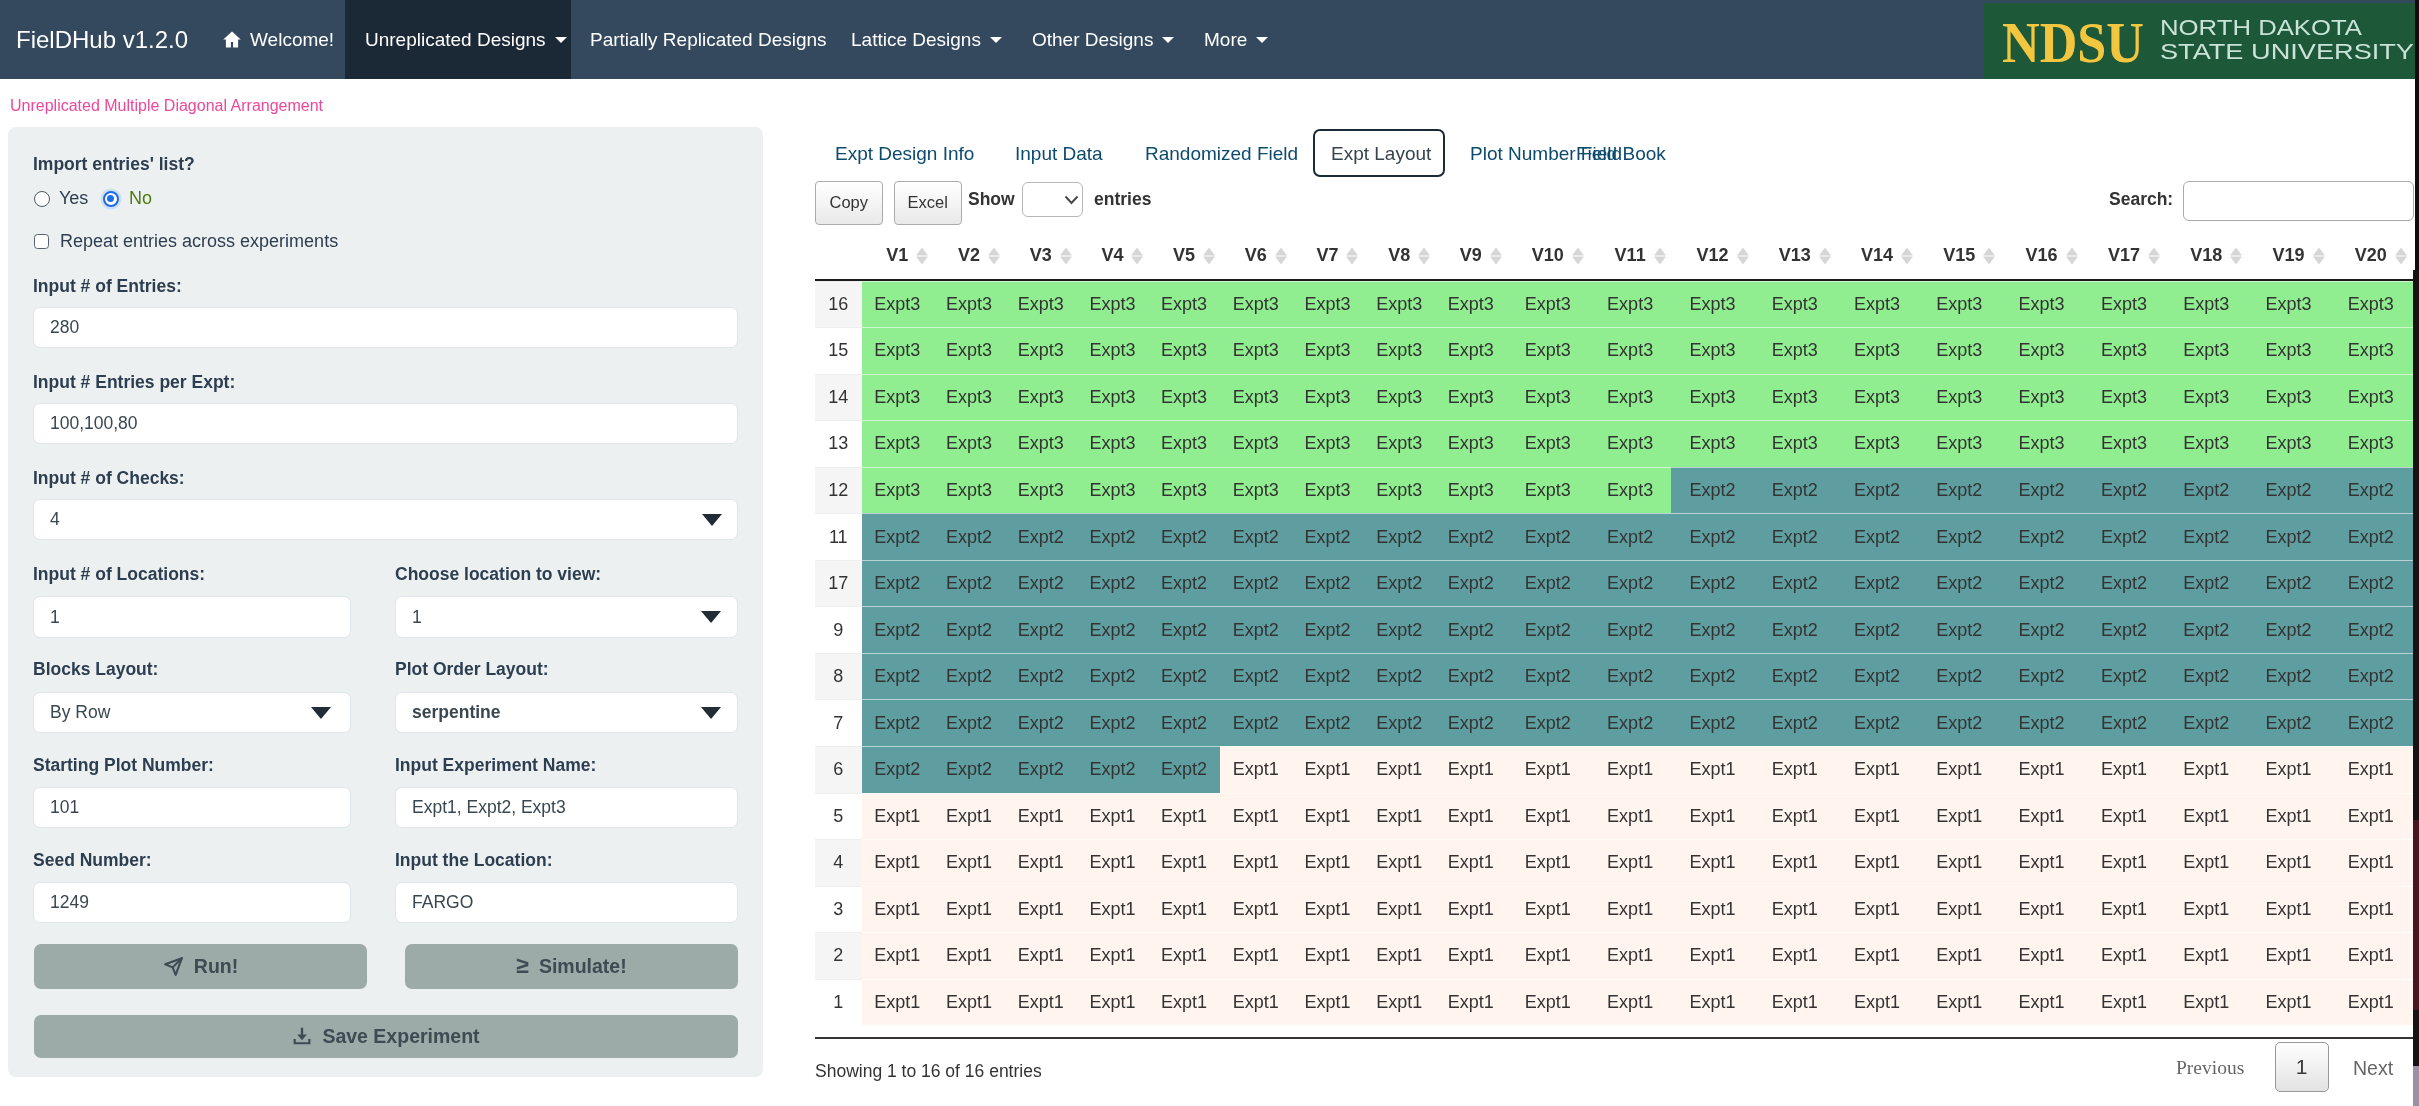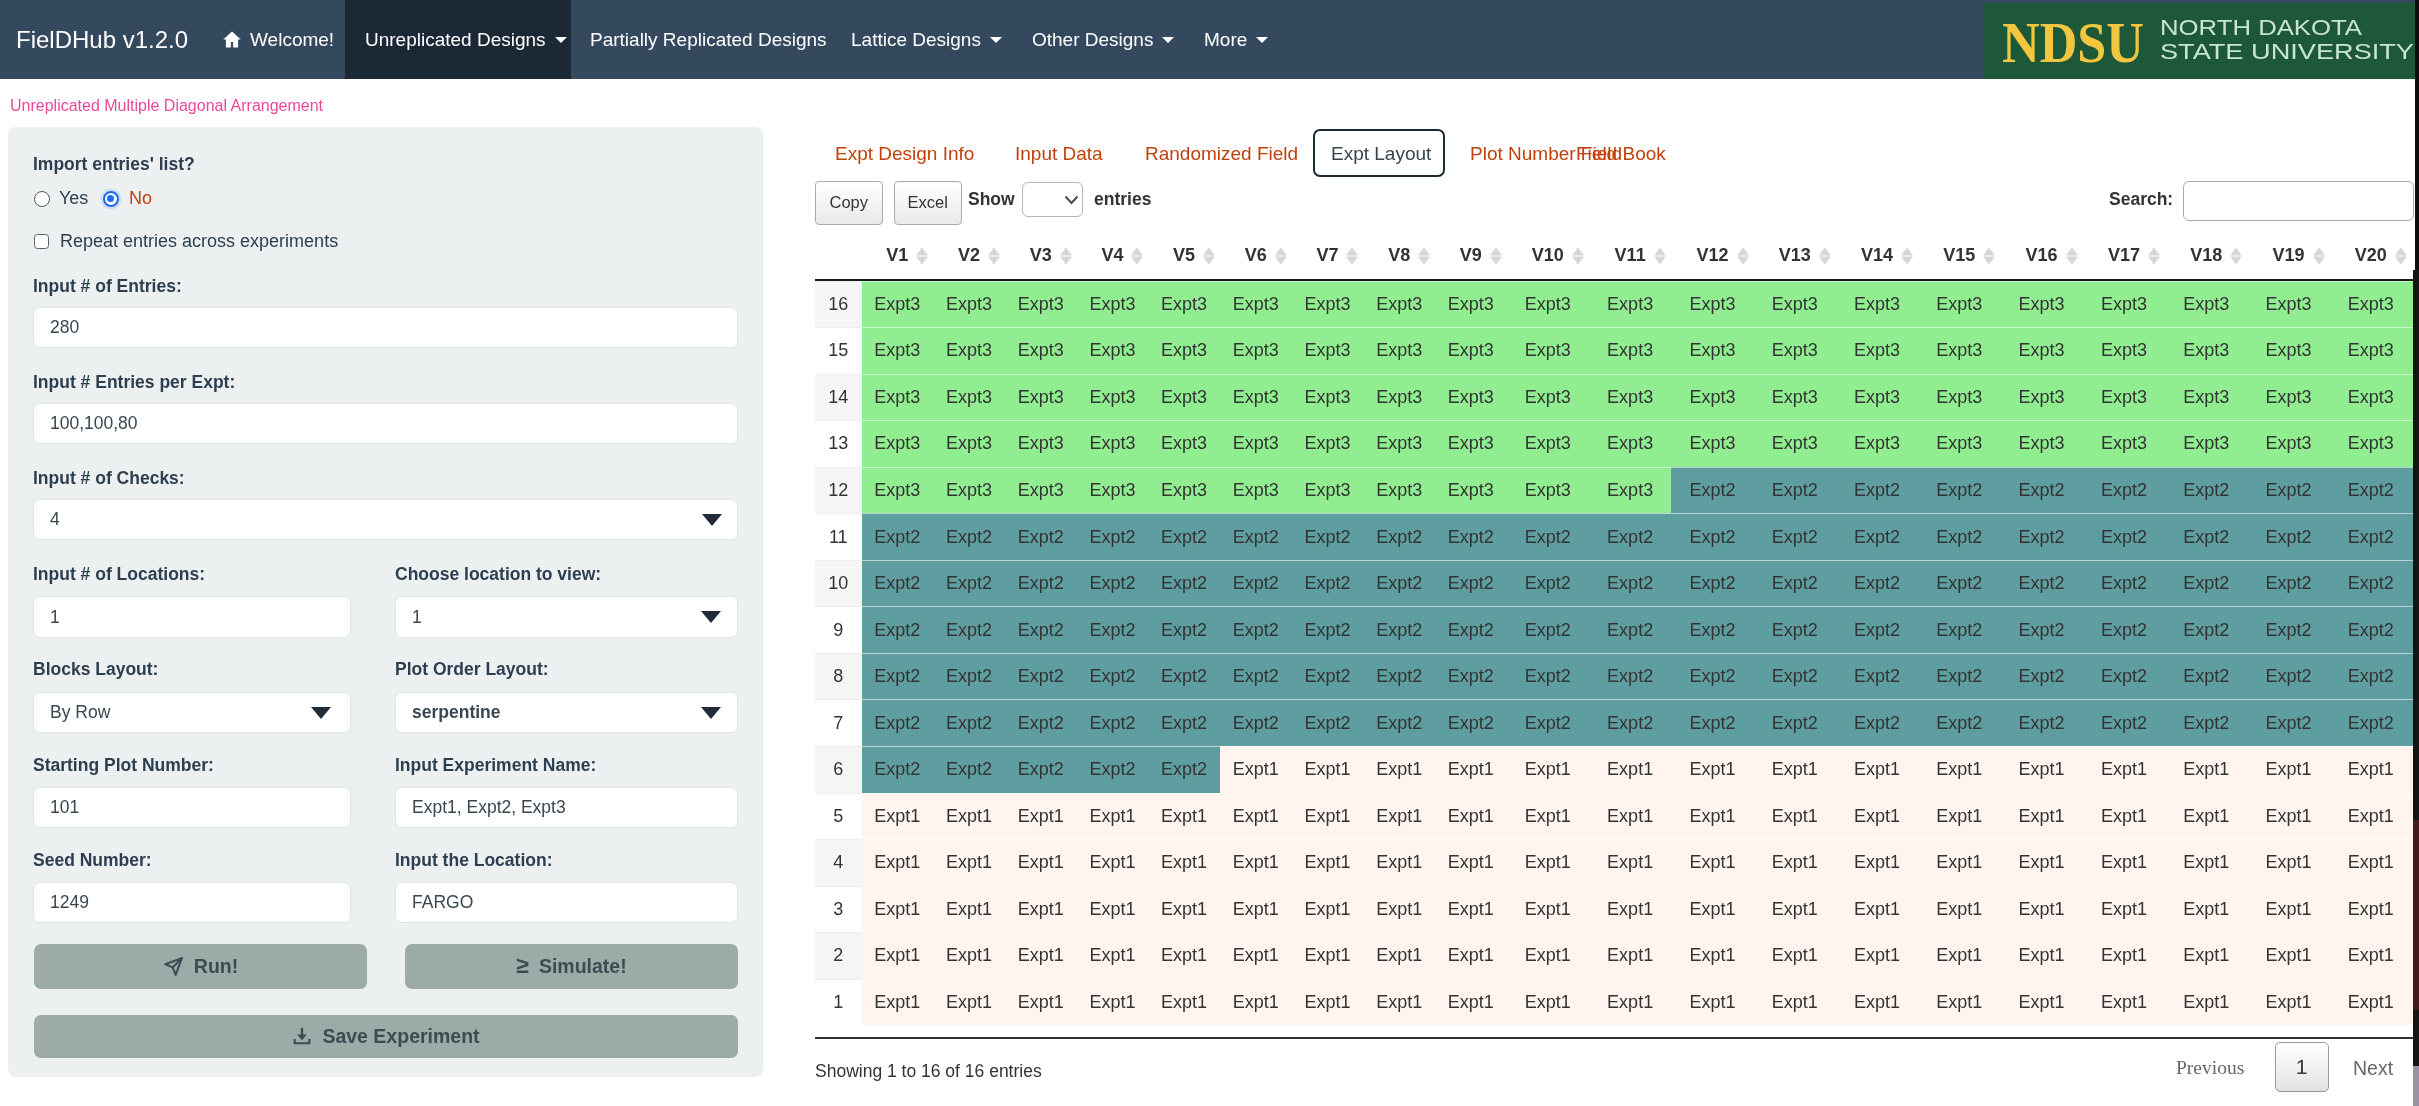--- a/index.html
+++ b/index.html
@@ -7,21 +7,21 @@
 body { font-family:"Liberation Sans", sans-serif; background:#fff; position:relative; }
 .abs { position:absolute; }
 .navbar { left:0; top:0; width:2419px; height:79px; background:#34495e; }
 .navitem { color:#ffffff; font-size:19px; line-height:79px; white-space:nowrap; }
 .caret { display:inline-block; width:0; height:0; border-left:6px solid transparent; border-right:6px solid transparent; border-top:6px solid #fff; vertical-align:middle; margin-left:9px; margin-bottom:2px;}
 .lbl { font-weight:bold; font-size:17.5px; color:#2c3e50; white-space:nowrap; }
 .inp { background:#fff; border:1px solid #dfe6e9; border-radius:7px; font-size:17.5px; color:#3a4750; }
 .inp span { position:absolute; left:16px; top:50%; transform:translateY(-50%); }
 .selcaret { position:absolute; width:0; height:0; border-left:10px solid transparent; border-right:10px solid transparent; border-top:12px solid #222c36; }
 .btn { background:#9caaa8; border-radius:7px; color:#3d4b53; font-weight:bold; font-size:19.5px; display:flex; align-items:center; justify-content:center; }
-.tab { font-size:19px; color:#c2410c; white-space:nowrap; }
+.tab { font-size:19px; color:#0c4a6e; white-space:nowrap; }
 .dtb { border:1px solid #ababab; border-radius:4px; background:linear-gradient(to bottom,#ffffff 0%,#e9e9e9 100%); font-size:16.5px; color:#333; display:flex; align-items:center; justify-content:center; }
 .bold333 { font-weight:bold; font-size:17.5px; color:#333; white-space:nowrap; }
 .row { display:flex; }
 .cell { height:46.56px; display:flex; align-items:center; justify-content:center; font-size:18px; color:#333; border-top:1.5px solid rgba(255,255,255,0.55); }
 .hcell { height:47px; display:flex; align-items:center; justify-content:center; font-weight:bold; font-size:18px; color:#333; position:relative; }
 .sorticon { position:absolute; right:5px; top:50%; transform:translateY(-50%); }
 .sorticon i { display:block; width:0; height:0; border-left:6.5px solid transparent; border-right:6.5px solid transparent; }
 .sorticon .up { border-bottom:8px solid #d6d6d6; margin-bottom:1px; }
 .sorticon .dn { border-top:8px solid #d6d6d6; }
 </style>
@@ -46,21 +46,21 @@
 <text x="176" y="32" font-family="Liberation Sans, sans-serif" font-size="22" fill="#c9e3d6" textLength="202" lengthAdjust="spacingAndGlyphs">NORTH DAKOTA</text>
 <text x="176" y="56" font-family="Liberation Sans, sans-serif" font-size="22" fill="#c9e3d6" textLength="254" lengthAdjust="spacingAndGlyphs">STATE UNIVERSITY</text>
 </svg>
 <div class="abs" style="left:10px; top:96.5px; font-size:16px; color:#ec4899;">Unreplicated Multiple Diagonal Arrangement</div>
 <div class="abs" style="left:8px; top:127px; width:755px; height:950px; background:#ecf0f1; border-radius:8px;"></div>
 <div class="abs lbl" style="left:33px; top:154px;">Import entries' list?</div>
 <div class="abs" style="left:34px; top:190.5px; width:16px; height:16px; border-radius:50%; border:1.7px solid #4d5963; background:#fff;"></div>
 <div class="abs" style="left:59px; top:188px; font-size:18px; color:#2c3e50;">Yes</div>
 <div class="abs" style="left:102.5px; top:190.5px; width:16px; height:16px; border-radius:50%; border:2px solid #2169e8; background:#fff; box-shadow:0 0 0 2.5px rgba(160,200,250,0.4);"></div>
 <div class="abs" style="left:106.75px; top:194.75px; width:7.5px; height:7.5px; border-radius:50%; background:#1e6ef0;"></div>
-<div class="abs" style="left:129px; top:188px; font-size:18px; color:#c2410c;">No</div>
+<div class="abs" style="left:129px; top:188px; font-size:18px; color:#4d7c0f;">No</div>
 <div class="abs" style="left:34px; top:234px; width:15px; height:15px; border-radius:3.5px; border:1.6px solid #55606a; background:#fff;"></div>
 <div class="abs" style="left:60px; top:231px; font-size:18px; color:#2c3e50;">Repeat entries across experiments</div>
 <div class="abs lbl" style="left:33px; top:276px;">Input # of Entries:</div>
 <div class="abs inp" style="left:33px; top:306.5px; width:705px; height:41.5px;">
     <span>280</span>
   </div>
 <div class="abs lbl" style="left:33px; top:372px;">Input # Entries per Expt:</div>
 <div class="abs inp" style="left:33px; top:402.5px; width:705px; height:41.5px;">
     <span>100,100,80</span>
   </div>
@@ -353,21 +353,21 @@
       <div class="cell" style="width:82.3px; background:#5f9ea0;">Expt2</div>
       <div class="cell" style="width:82.3px; background:#5f9ea0;">Expt2</div>
       <div class="cell" style="width:82.3px; background:#5f9ea0;">Expt2</div>
       <div class="cell" style="width:82.3px; background:#5f9ea0;">Expt2</div>
       <div class="cell" style="width:82.3px; background:#5f9ea0;">Expt2</div>
       <div class="cell" style="width:82.3px; background:#5f9ea0;">Expt2</div>
       <div class="cell" style="width:82.3px; background:#5f9ea0;">Expt2</div>
       <div class="cell" style="width:60px; background:#5f9ea0;">Expt2</div>
     </div>
     <div class="row">
-      <div class="cell" style="width:46.5px; background:#f5f5f5; border-top:1px solid #eee;">10</div>
+      <div class="cell" style="width:46.5px; background:#f5f5f5; border-top:1px solid #eee;">17</div>
       <div class="cell" style="width:71.7px; background:#5f9ea0;">Expt2</div>
       <div class="cell" style="width:71.7px; background:#5f9ea0;">Expt2</div>
       <div class="cell" style="width:71.7px; background:#5f9ea0;">Expt2</div>
       <div class="cell" style="width:71.7px; background:#5f9ea0;">Expt2</div>
       <div class="cell" style="width:71.7px; background:#5f9ea0;">Expt2</div>
       <div class="cell" style="width:71.7px; background:#5f9ea0;">Expt2</div>
       <div class="cell" style="width:71.7px; background:#5f9ea0;">Expt2</div>
       <div class="cell" style="width:71.7px; background:#5f9ea0;">Expt2</div>
       <div class="cell" style="width:71.7px; background:#5f9ea0;">Expt2</div>
       <div class="cell" style="width:82.3px; background:#5f9ea0;">Expt2</div>

